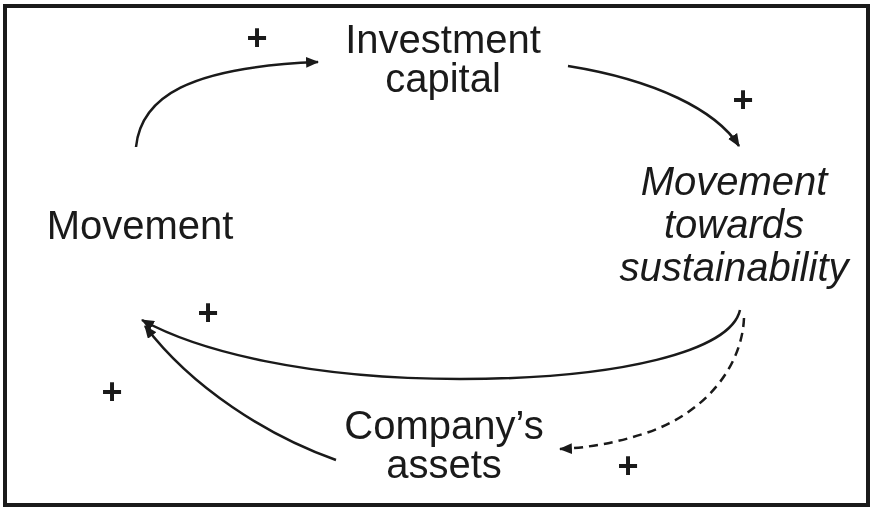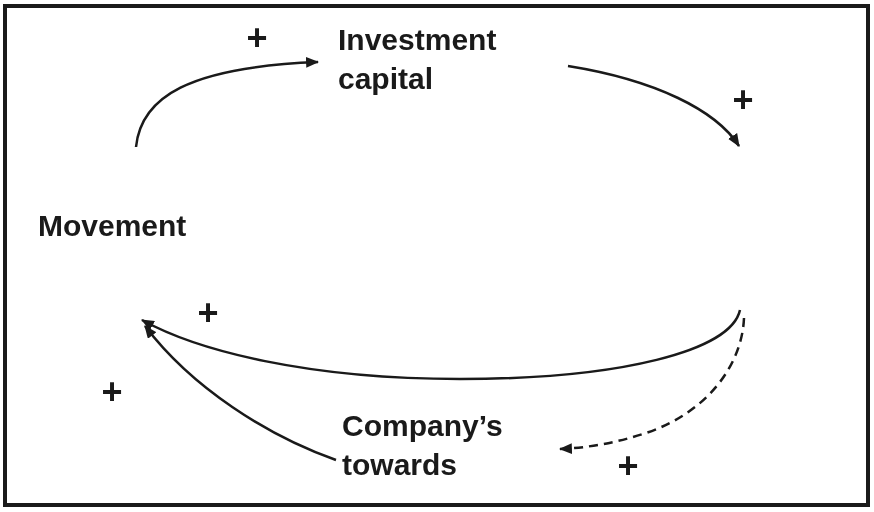--- a/index.html
+++ b/index.html
@@ -26,23 +26,23 @@
 
   .arrows {
     position: absolute;
     left: 0; top: 0;
     width: 874px; height: 512px;
     color: var(--ink);
   }
 
   .node {
     position: absolute;
-    text-align: left;
-    font-size: 30px;
-    font-weight: 700;
+    text-align: center;
+    font-size: 40px;
+    font-weight: 400;
     line-height: 39px;
     color: var(--ink);
   }
   .node.italic {
     font-style: italic;
     line-height: 43px;
   }
 
   .sign {
     position: absolute;
@@ -71,24 +71,25 @@
 
     <path d="M 740 310 C 731 351 620 379 460 379 C 308 379 198 351 142 320" fill="none" stroke="currentColor" stroke-width="2.5" marker-end="url(#ah)"></path>
 
     <path d="M 336 460 C 268 436 192 388 145 326" fill="none" stroke="currentColor" stroke-width="2.5" marker-end="url(#ah)"></path>
 
     <path d="M 744 318 C 742 366 706 413 646 433 C 616 443 586 448 560 449" fill="none" stroke="currentColor" stroke-width="2.5" stroke-dasharray="9 6" marker-end="url(#ah)"></path>
   </svg>
 
   <div class="node" style="left:338px; top:20px; width:210px;">Investment capital</div>
 
+  <div class="node italic" style="left:612px; top:160px; width:244px;">Movement towards sustainability</div>
 
   <div class="node" style="left:38px; top:206px; width:204px;">Movement</div>
 
-  <div class="node" style="left:342px; top:406px; width:204px;">Company’s towards</div>
+  <div class="node" style="left:342px; top:406px; width:204px;">Company’s assets</div>
 
   <span class="sign" style="left:257px; top:38px;">+</span>
 
   <span class="sign" style="left:743px; top:100px;">+</span>
 
   <span class="sign" style="left:208px; top:313px;">+</span>
 
   <span class="sign" style="left:112px; top:392px;">+</span>
 
   <span class="sign" style="left:628px; top:466px;">+</span>

